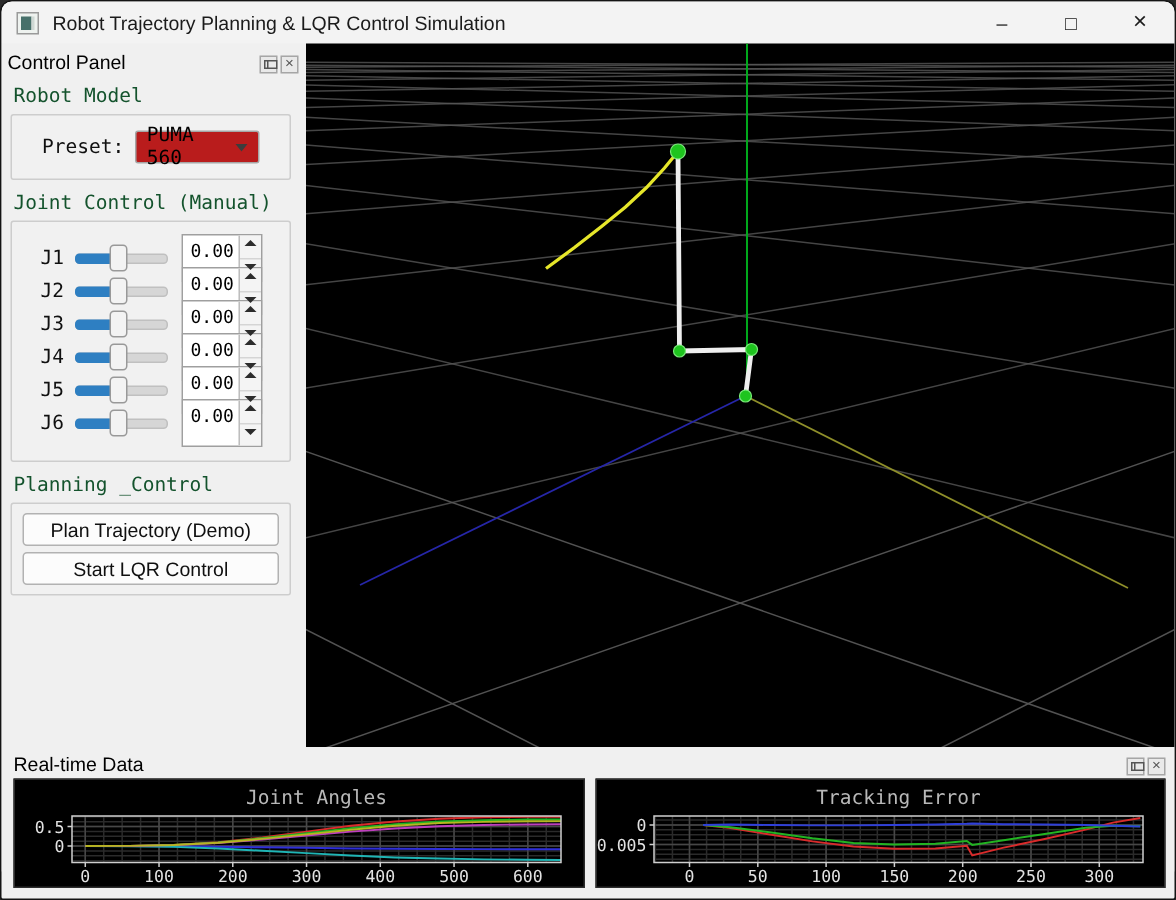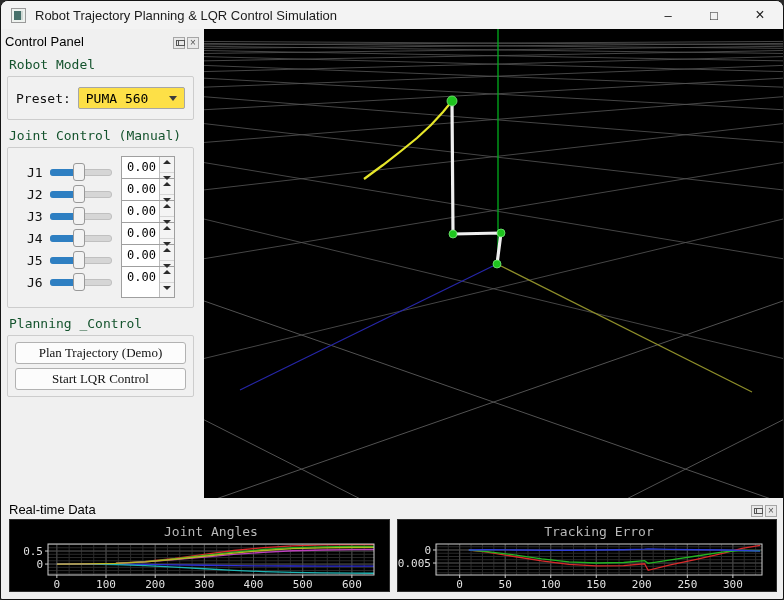--- a/index.html
+++ b/index.html
@@ -21,23 +21,23 @@
   .dock-left { width:203px; background:#f0f0f0; display:flex; flex-direction:column; }
   .dock-header { height:20px; display:flex; align-items:flex-end; padding:3px 5px 0 4px; }
   .dock-title { font-size:13px; color:#000; }
   .dock-btns { margin-left:auto; display:flex; gap:2px; }
   .dock-btn { width:12px; height:12px; background:#e9e9e9; border:1px solid #a6a6a6; position:relative;
               color:#555; font-size:10px; line-height:9px; text-align:center; }
   .float-glyph::before { content:""; position:absolute; left:2px; bottom:2px; width:5px; height:4px; border:1px solid #555; }
   .float-glyph::after  { content:""; position:absolute; left:4px; top:2px;  width:5px; height:4px; border:1px solid #555; background:#e9e9e9; }
   .group-label { font-family:"DejaVu Sans Mono", monospace; font-size:13px; color:#14532d; margin:8px 0 4px 8px; }
   .groupbox { border:1px solid #cdcdcd; border-radius:2px; margin:0 10px 0 6px; background:#f1f1f1; }
-  .gb-robot { padding:10px 8px; display:flex; align-items:center; gap:7px; }
+  .gb-robot { padding:10px 20px; display:flex; align-items:center; gap:7px; }
   .gb-label { font-family:"DejaVu Sans Mono", monospace; font-size:13px; color:#101010; }
-  .combobox { width:124px; height:22px; background:#fde047; border:1px solid #a6a6a6; border-radius:2px;
+  .combobox { width:124px; height:22px; background:#b91c1c; border:1px solid #a6a6a6; border-radius:2px;
               display:flex; align-items:center; padding:0 7px; font-family:"DejaVu Sans Mono", monospace; font-size:13px; }
   .combo-arrow { margin-left:auto; width:0; height:0; border:4px solid transparent; border-top:5px solid #3c3c3c; margin-top:5px; }
   .gb-joints { padding:13px 6px 14px 6px; display:flex; flex-direction:column; }
   .joint-row { display:flex; align-items:center; height:22px; }
   .joint-label { width:23px; margin-left:13px; font-family:"DejaVu Sans Mono", monospace; font-size:13px; color:#101010; }
   .slider { position:relative; width:62px; height:18px; }
   .slider-track { position:absolute; top:6px; left:0; width:62px; height:7px; border-radius:3px;
                   background:#d6d6d6; border:1px solid #c0c0c0; }
   .slider-fill { position:absolute; top:6px; left:0; width:27px; height:7px; border-radius:3px 0 0 3px; background:#2e7fc2; }
   .slider-handle { position:absolute; top:0; left:23px; width:12px; height:18px; background:#f3f3f3;
@@ -46,21 +46,21 @@
   .spin-value { flex:1; font-family:"DejaVu Sans Mono", monospace; font-size:12px; padding:3px 0 0 5px; color:#000; }
   .spin-btns { width:15px; border-left:1px solid #bdbdbd; display:flex; flex-direction:column; background:#f4f4f4; }
   .spin-up, .spin-down { flex:1; position:relative; }
   .spin-down { border-top:1px solid #d5d5d5; }
   .spin-up::after { content:""; position:absolute; left:3px; top:3px; border-left:4px solid transparent;
                     border-right:4px solid transparent; border-bottom:4px solid #2c2c2c; }
   .spin-down::after { content:""; position:absolute; left:3px; top:3px; border-left:4px solid transparent;
                       border-right:4px solid transparent; border-top:4px solid #2c2c2c; }
   .gb-planning { padding:6px 7px; display:flex; flex-direction:column; gap:4px; }
   .panel-btn { height:22px; background:#fcfcfc; border:1px solid #b2b2b2; border-radius:3px;
-               font-family:Liberation Serif, serif; font-size:13px; color:#101010; }
+               font-family:Liberation Sans, sans-serif; font-size:13px; color:#101010; }
   .viewport { flex:1; background:#000; position:relative; }
   .viewport svg { position:absolute; inset:0; }
   
   .dock-bottom { height:83px; background:#f0f0f0; display:flex; flex-direction:column; }
   .dock-bottom .dock-header { padding:4px 6px 0 8px; }
   .charts { display:flex; gap:7px; padding:2px 6px 0 8px; }
   .chart { flex:1; height:73px; background:#000; border:1px solid #2d2d2d; overflow:hidden; }
 </style>
 </head>
 <body>

